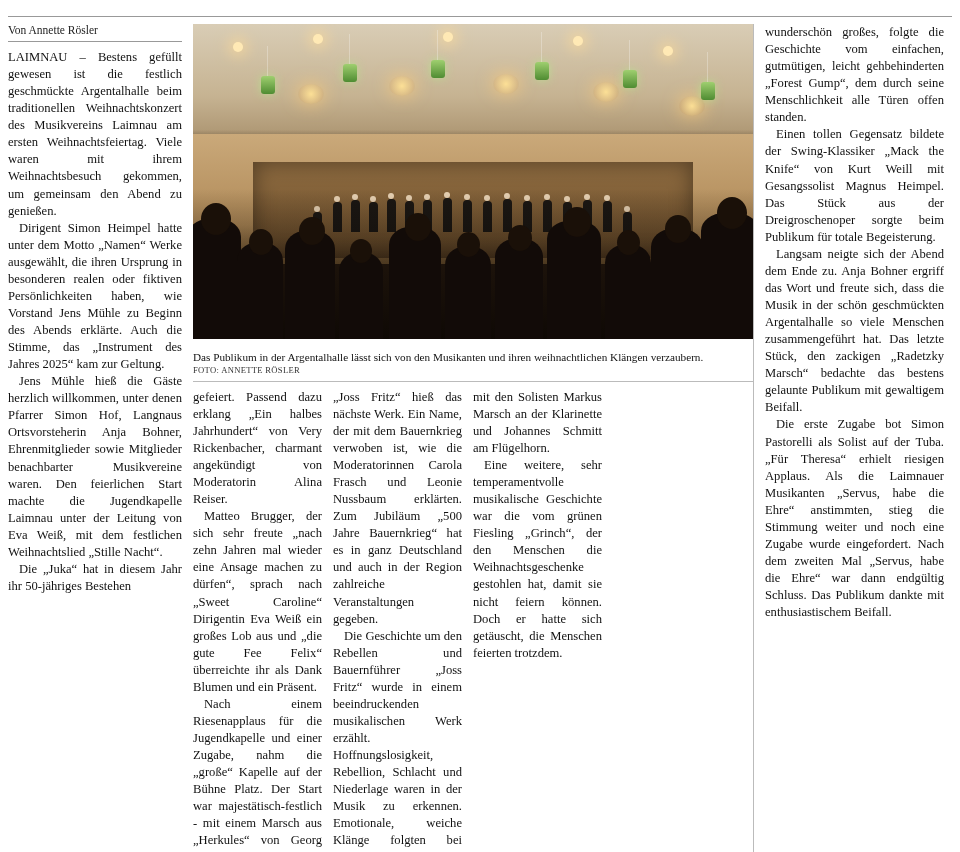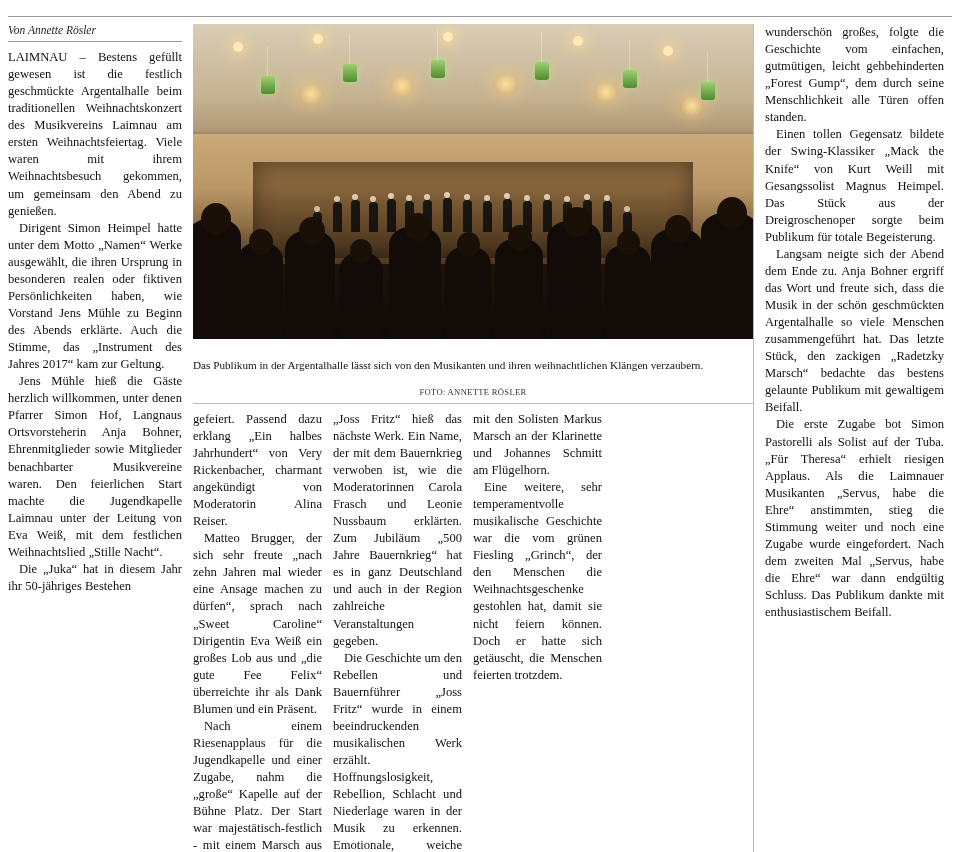--- a/index.html
+++ b/index.html
@@ -53,21 +53,20 @@
   }
   .col-mid {
     width: 560px;
   }
   .col-right {
     width: 191px;
     padding-left: 11px;
     border-left: 1px solid #bbb;
   }
   .byline {
-    font-style: italic;
     font-size: 11.5px;
     margin-bottom: 5px;
     color: #222;
   }
   .byline-rule {
     border-top: 1px solid #999;
     margin: 0 0 7px 0;
   }
   .lead {
     font-weight: bold;
@@ -96,29 +95,29 @@
     position: relative;
     width: 100%;
     height: 315px;
     overflow: hidden;
     background: #120d0c;
   }
   .caption {
     font-size: 11.2px;
     line-height: 1.32;
     text-align: justify;
-    margin-top: 19px;
+    margin-top: 11px;
     color: #111;
   }
   .credit {
     font-size: 8.6px;
-    text-align: center;
+    text-align: left;
     letter-spacing: 0.3px;
     color: #333;
-    margin-top: 14px;
+    margin-top: 0;
     text-transform: uppercase;
   }
   .mid-rule {
     border-top: 1px solid #bbb;
     margin: 6px 0 7px 0;
   }
   .mid-cols {
     display: flex;
     gap: 0;
   }
@@ -235,21 +234,21 @@
 
 
   <div class="rule-top"></div>
 
   <div class="content">
 
     <div class="col col-left">
       <div class="byline">Von Annette Rösler</div>
       <div class="byline-rule"></div>
       <p class="body first">LAIMNAU – Bestens gefüllt gewesen ist die festlich geschmückte Argentalhalle beim traditionellen Weihnachtskonzert des Musikvereins Laimnau am ersten Weihnachtsfeiertag. Viele waren mit ihrem Weihnachtsbesuch gekommen, um gemeinsam den Abend zu genießen.</p>
-      <p class="body">Dirigent Simon Heimpel hatte unter dem Motto „Namen“ Werke ausgewählt, die ihren Ursprung in besonderen realen oder fiktiven Persönlichkeiten haben, wie Vorstand Jens Mühle zu Beginn des Abends erklärte. Auch die Stimme, das „Instrument des Jahres 2017“ kam zur Geltung.</p>
+      <p class="body">Dirigent Simon Heimpel hatte unter dem Motto „Namen“ Werke ausgewählt, die ihren Ursprung in besonderen realen oder fiktiven Persönlichkeiten haben, wie Vorstand Jens Mühle zu Beginn des Abends erklärte. Auch die Stimme, das „Instrument des Jahres 2025“ kam zur Geltung.</p>
       <p class="body">Jens Mühle hieß die Gäste herzlich willkommen, unter denen Pfarrer Simon Hof, Langnaus Ortsvorsteherin Anja Bohner, Ehrenmitglieder sowie Mitglieder benachbarter Musikvereine waren. Den feierlichen Start machte die Jugendkapelle Laimnau unter der Leitung von Eva Weiß, mit dem festlichen Weihnachtslied „Stille Nacht“.</p>
       <p class="body">Die „Juka“ hat in diesem Jahr ihr 50-jähriges Bestehen</p>
     </div>
 
     <div class="col col-mid">
       <div class="photo-wrap">
         <div class="photo">
           <div class="hall-bg"></div>
           <div class="ceiling"></div>
           <div class="wall"></div>

